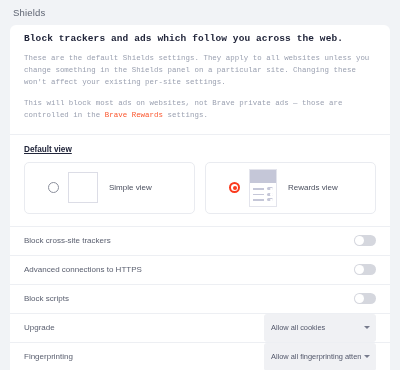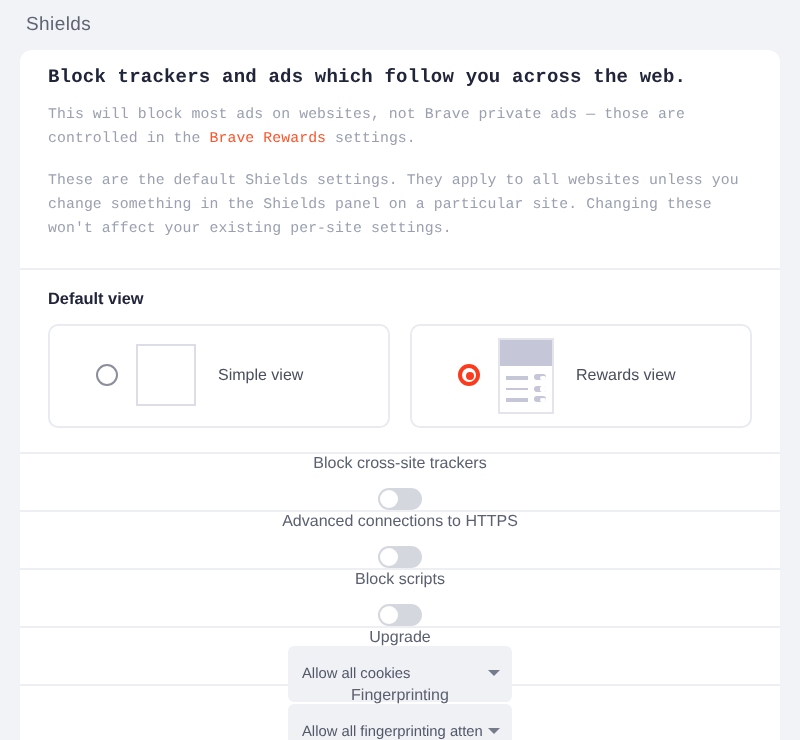--- a/index.html
+++ b/index.html
@@ -68,20 +68,21 @@
     height: 1px;
     background: #edeff3;
     width: 100%;
   }
 
   .section-label {
     padding: 10px 14px 8px 14px;
     font-size: 8.2px;
     font-weight: bold;
     color: #21253a;
+    text-decoration: underline;
   }
 
   .view-options {
     display: flex;
     gap: 10px;
     padding: 0 14px 12px 14px;
   }
   .view-option {
     flex: 1;
     border: 1px solid #e9ebf0;
@@ -191,21 +192,20 @@
     color: #4a4f5e;
   }
 
   .setting-row {
     height: 28px;
     display: flex;
     align-items: center;
     justify-content: space-between;
     padding: 0 14px;
     box-sizing: border-box;
-    flex-direction: column;
   }
   .setting-row .name {
     font-size: 8px;
     color: #5b6070;
   }
 
   .toggle {
     width: 22px;
     height: 11px;
     border-radius: 6px;
@@ -255,22 +255,22 @@
 <body>
 
 <div class="page-header">
   <span class="title">Shields</span>
 </div>
 
 <div class="card">
 
   <div class="intro">
     <h2>Block trackers and ads which follow you across the web.</h2>
+    <p>These are the default Shields settings. They apply to all websites unless you change something in the Shields panel on a particular site. Changing these won't affect your existing per-site settings.</p>
     <p><span>This will block most ads on websites, not Brave private ads — those are controlled in the </span><a class="rewards-link" href="#">Brave Rewards</a><span> settings.</span></p>
-    <p>These are the default Shields settings. They apply to all websites unless you change something in the Shields panel on a particular site. Changing these won't affect your existing per-site settings.</p>
   </div>
 
   <div class="divider"></div>
 
   <div class="section-label">Default view</div>
 
   <div class="view-options">
 
     <div class="view-option">
       <span class="radio"></span>

